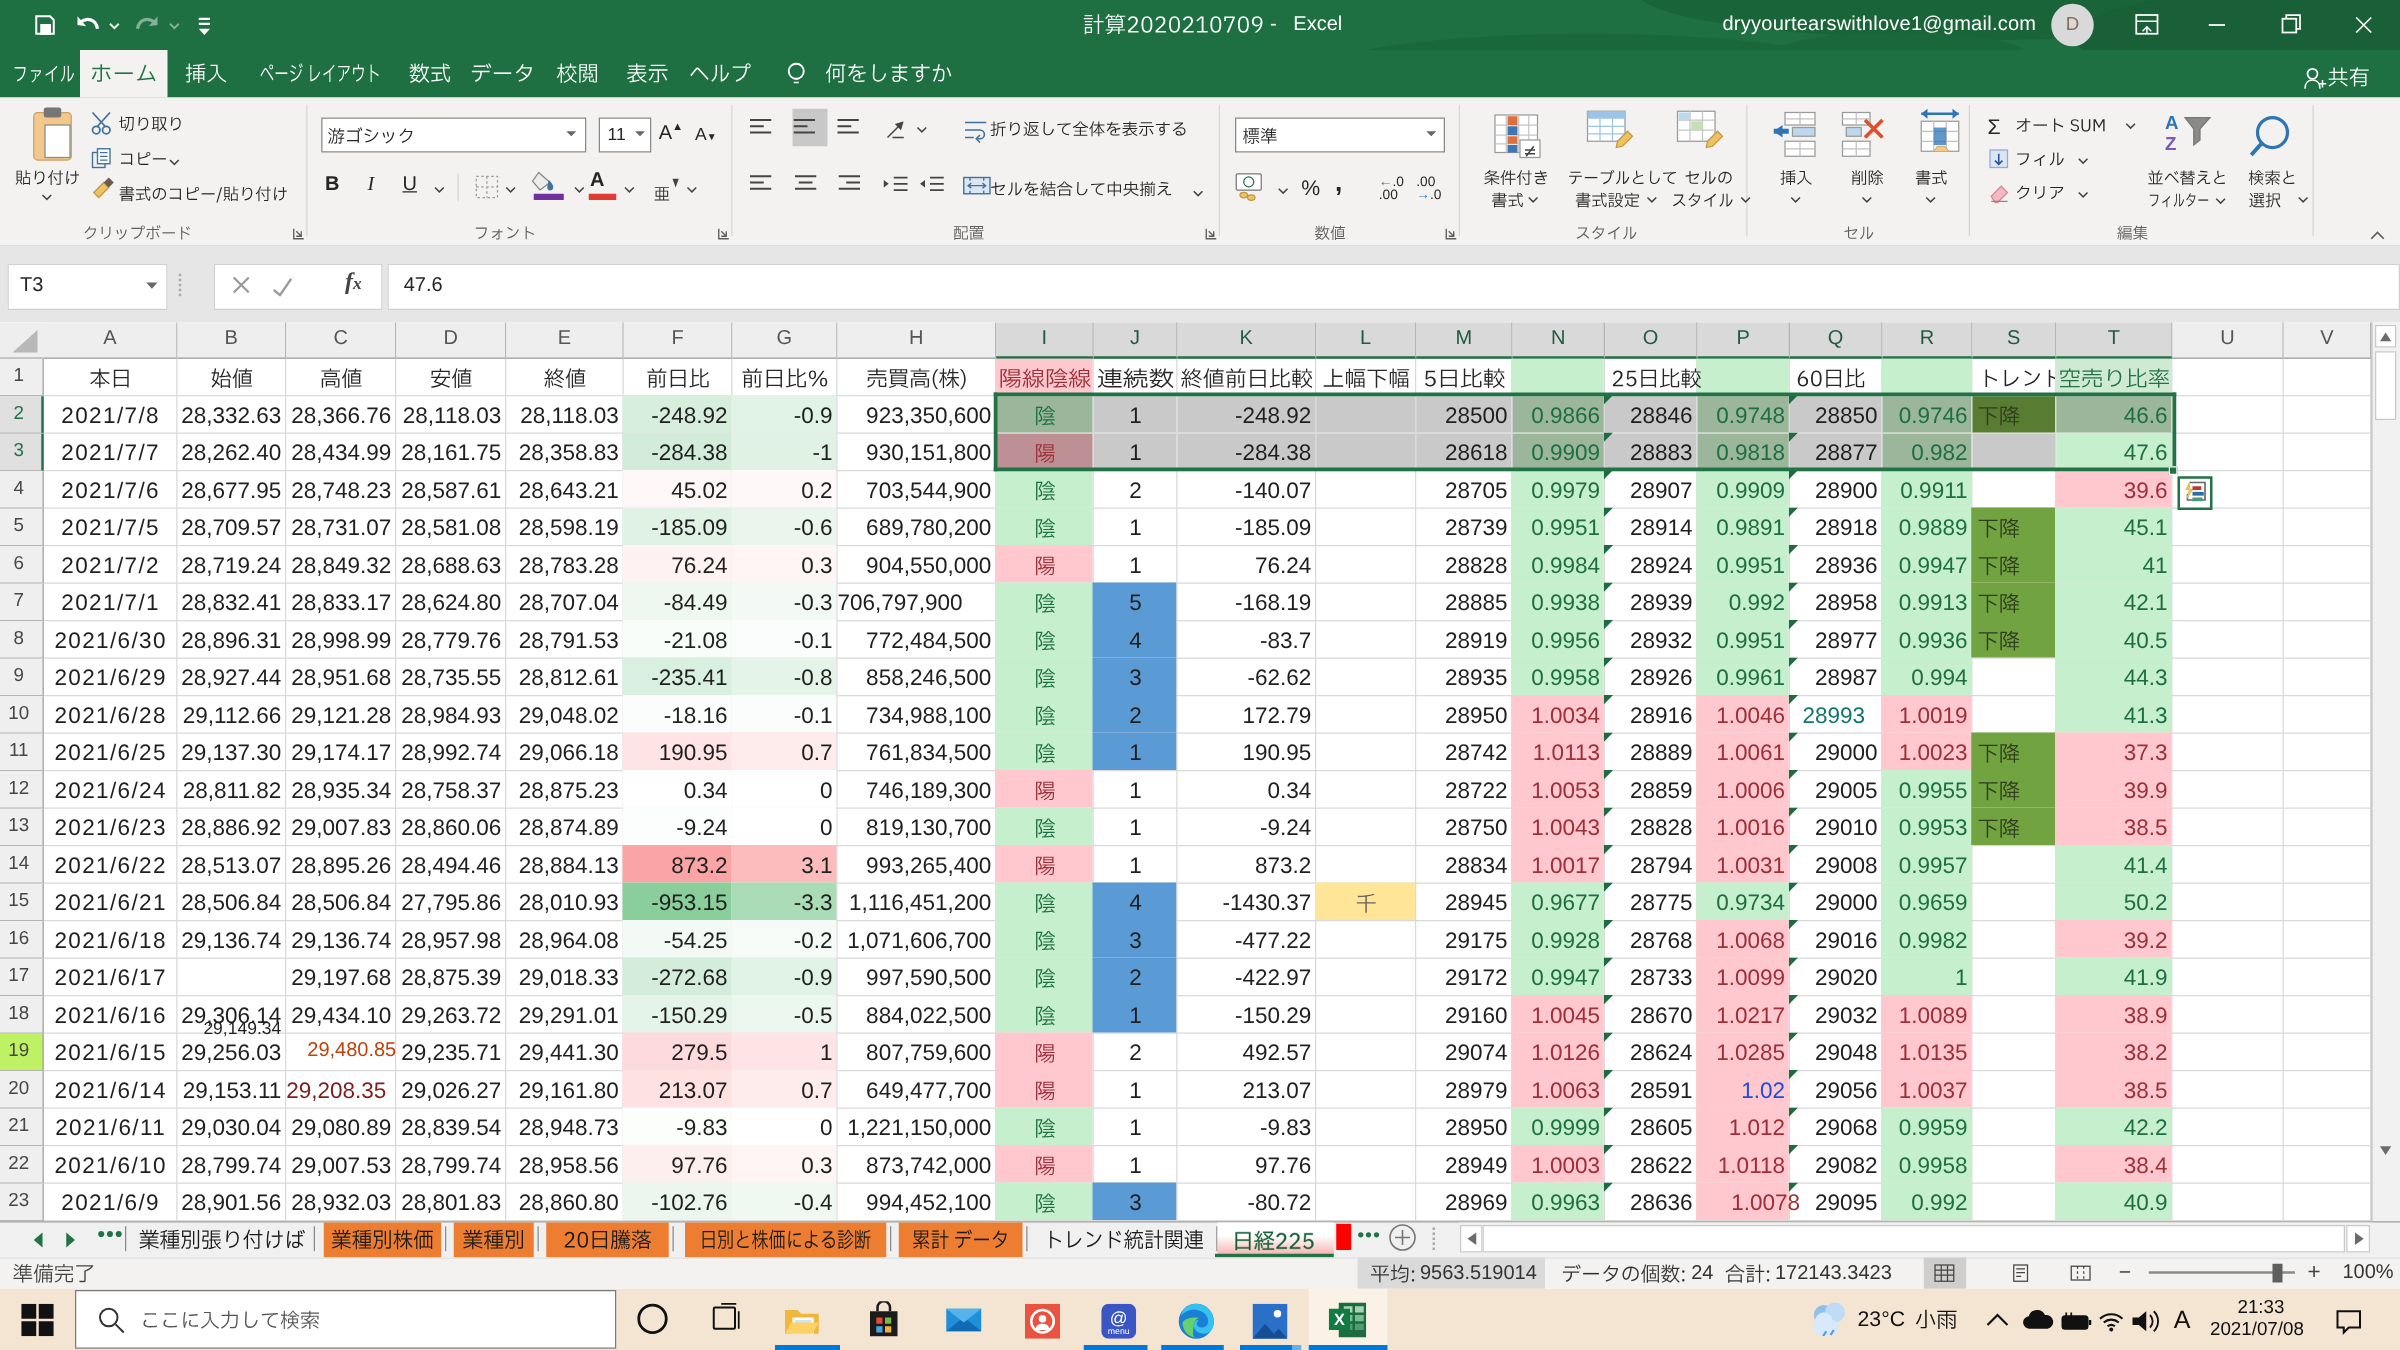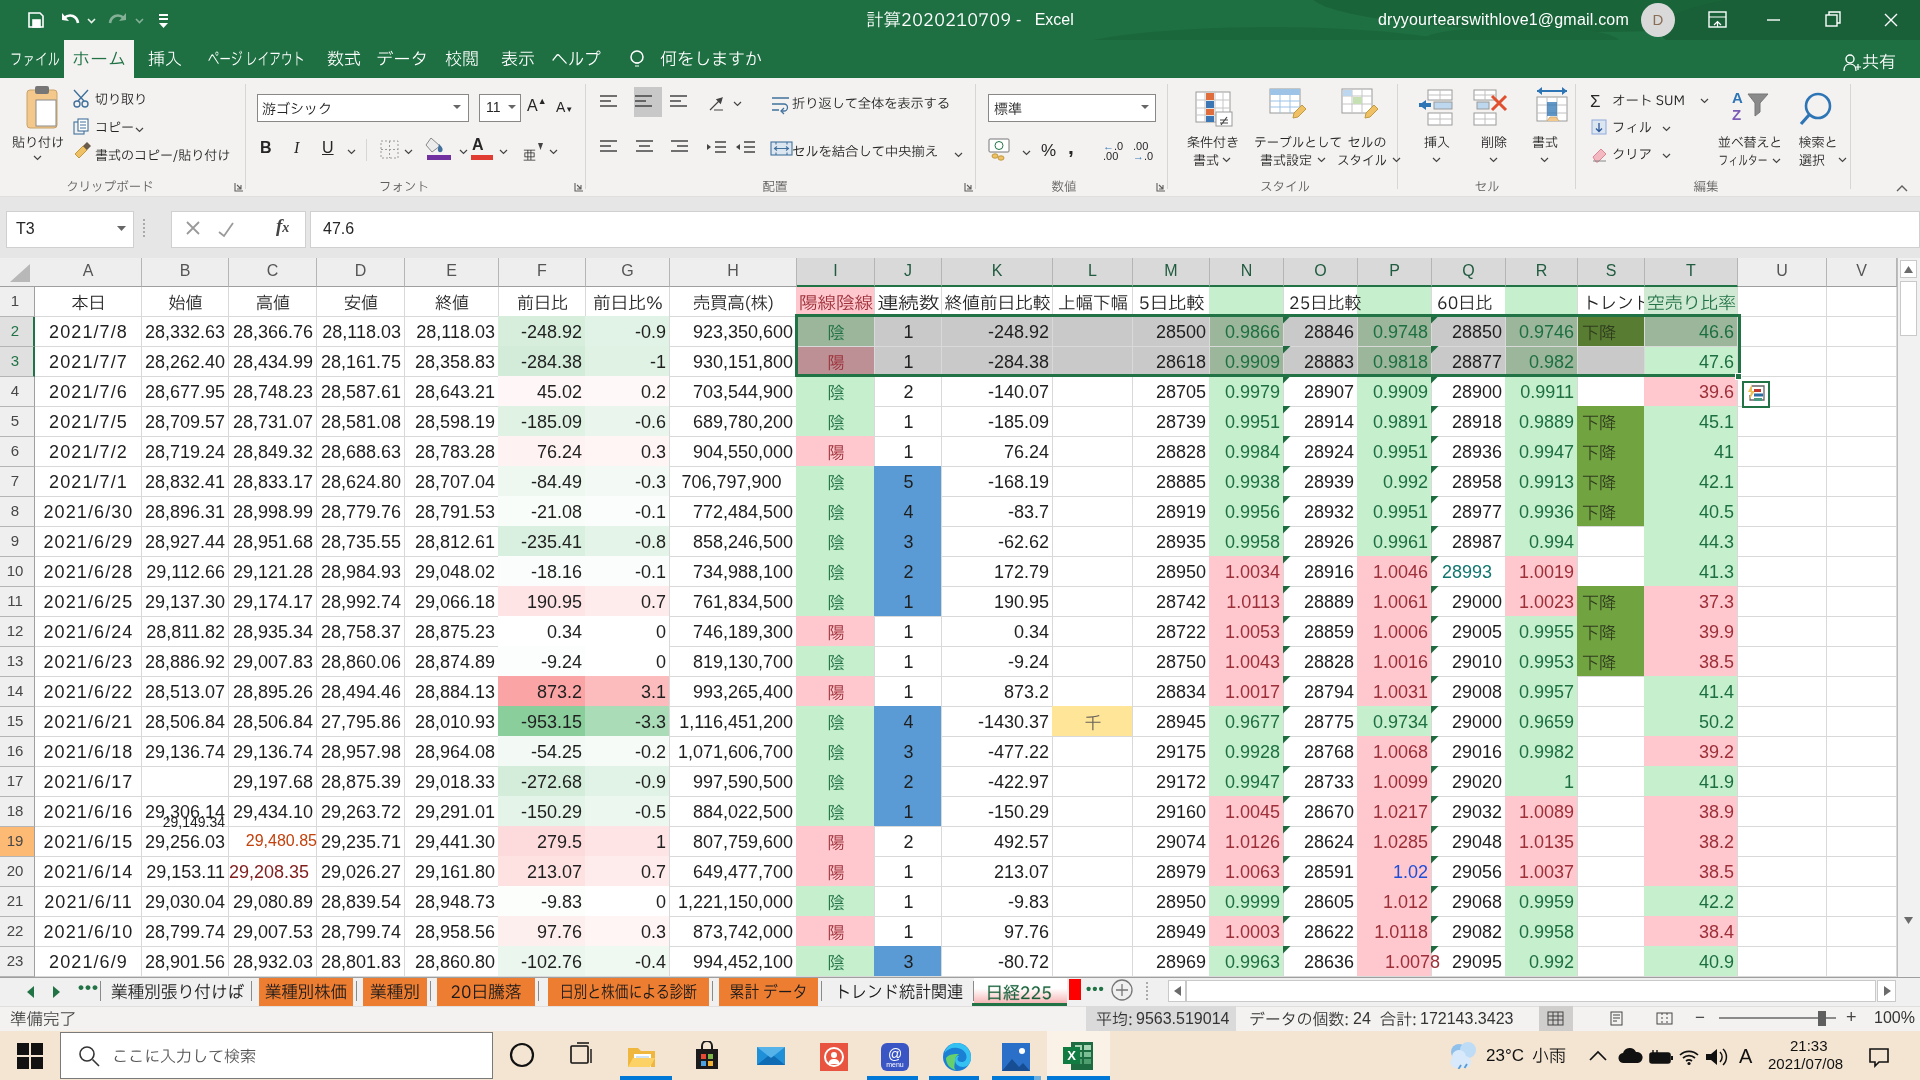--- a/index.html
+++ b/index.html
@@ -456,21 +456,21 @@
   </div>
 <div style="left:0;top:737px;width:35px;height:30px;background:#efefef;border-bottom:1px solid #b5b5b5;border-right:1px solid #9f9f9f;">
     <div style="position:absolute;left:0;top:5px;width:30px;text-align:center;font-size:15px;color:#474747">16</div>
   </div>
 <div style="left:0;top:767px;width:35px;height:30px;background:#efefef;border-bottom:1px solid #b5b5b5;border-right:1px solid #9f9f9f;">
     <div style="position:absolute;left:0;top:5px;width:30px;text-align:center;font-size:15px;color:#474747">17</div>
   </div>
 <div style="left:0;top:797px;width:35px;height:30px;background:#efefef;border-bottom:1px solid #b5b5b5;border-right:1px solid #9f9f9f;">
     <div style="position:absolute;left:0;top:5px;width:30px;text-align:center;font-size:15px;color:#474747">18</div>
   </div>
-<div style="left:0;top:827px;width:35px;height:30px;background:#fdba74;border-bottom:1px solid #b5b5b5;border-right:1px solid #9f9f9f;">
+<div style="left:0;top:827px;width:35px;height:30px;background:#bef264;border-bottom:1px solid #b5b5b5;border-right:1px solid #9f9f9f;">
     <div style="position:absolute;left:0;top:5px;width:30px;text-align:center;font-size:15px;color:#474747">19</div>
   </div>
 <div style="left:0;top:857px;width:35px;height:30px;background:#efefef;border-bottom:1px solid #b5b5b5;border-right:1px solid #9f9f9f;">
     <div style="position:absolute;left:0;top:5px;width:30px;text-align:center;font-size:15px;color:#474747">20</div>
   </div>
 <div style="left:0;top:887px;width:35px;height:30px;background:#efefef;border-bottom:1px solid #b5b5b5;border-right:1px solid #9f9f9f;">
     <div style="position:absolute;left:0;top:5px;width:30px;text-align:center;font-size:15px;color:#474747">21</div>
   </div>
 <div style="left:0;top:917px;width:35px;height:30px;background:#efefef;border-bottom:1px solid #b5b5b5;border-right:1px solid #9f9f9f;">
     <div style="position:absolute;left:0;top:5px;width:30px;text-align:center;font-size:15px;color:#474747">22</div>
@@ -696,21 +696,21 @@
 <div style="left:1645px;top:437px;width:93px;height:30px;font-size:18px;color:#1d6f42;text-align:right;padding-right:4px;padding-top:5px">41</div>
 <div style="left:35px;top:467px;width:107px;height:30px;font-size:18px;color:#1f1f1f;text-align:center;padding-top:5px;letter-spacing:1.1px">2021/7/1</div>
 <div style="left:142px;top:467px;width:87px;height:30px;font-size:18px;color:#1f1f1f;text-align:right;padding-right:4px;padding-top:5px">28,832.41</div>
 <div style="left:229px;top:467px;width:88px;height:30px;font-size:18px;color:#1f1f1f;text-align:right;padding-right:4px;padding-top:5px">28,833.17</div>
 <div style="left:317px;top:467px;width:88px;height:30px;font-size:18px;color:#1f1f1f;text-align:right;padding-right:4px;padding-top:5px">28,624.80</div>
 <div style="left:405px;top:467px;width:94px;height:30px;font-size:18px;color:#1f1f1f;text-align:right;padding-right:4px;padding-top:5px">28,707.04</div>
 <div style="left:498px;top:466px;width:87px;height:30px;background:#eef8f1"></div>
 <div style="left:499px;top:467px;width:87px;height:30px;font-size:18px;color:#1f1f1f;text-align:right;padding-right:4px;padding-top:5px">-84.49</div>
 <div style="left:585px;top:466px;width:84px;height:30px;background:#f3faf5"></div>
 <div style="left:586px;top:467px;width:84px;height:30px;font-size:18px;color:#1f1f1f;text-align:right;padding-right:4px;padding-top:5px">-0.3</div>
-<div style="left:670px;top:467px;width:127px;height:30px;font-size:18px;color:#1f1f1f;text-align:center;padding-right:4px;padding-top:5px">706,797,900</div>
+<div style="left:670px;top:467px;width:127px;height:30px;font-size:18px;color:#1f1f1f;text-align:left;padding-right:4px;padding-top:5px">706,797,900</div>
 <div style="left:796px;top:466px;width:78px;height:30px;background:#c6efce"></div>
 <div style="left:874px;top:466px;width:67px;height:30px;background:#5b9bd5"></div>
 <div style="left:875px;top:467px;width:67px;height:30px;font-size:18px;color:#1f1f1f;text-align:center;padding-top:5px">5</div>
 <div style="left:942px;top:467px;width:111px;height:30px;font-size:18px;color:#1f1f1f;text-align:right;padding-right:4px;padding-top:5px">-168.19</div>
 <div style="left:1133px;top:467px;width:77px;height:30px;font-size:18px;color:#1f1f1f;text-align:right;padding-right:4px;padding-top:5px">28885</div>
 <div style="left:1209px;top:466px;width:74px;height:30px;background:#c6efce"></div>
 <div style="left:1210px;top:467px;width:74px;height:30px;font-size:18px;color:#1d6f42;text-align:right;padding-right:4px;padding-top:5px">0.9938</div>
 <div style="left:1357px;top:466px;width:74px;height:30px;background:#c6efce"></div>
 <div style="left:1358px;top:467px;width:74px;height:30px;font-size:18px;color:#1d6f42;text-align:right;padding-right:4px;padding-top:5px">0.992</div>
 <div style="left:1505px;top:466px;width:72px;height:30px;background:#c6efce"></div>

